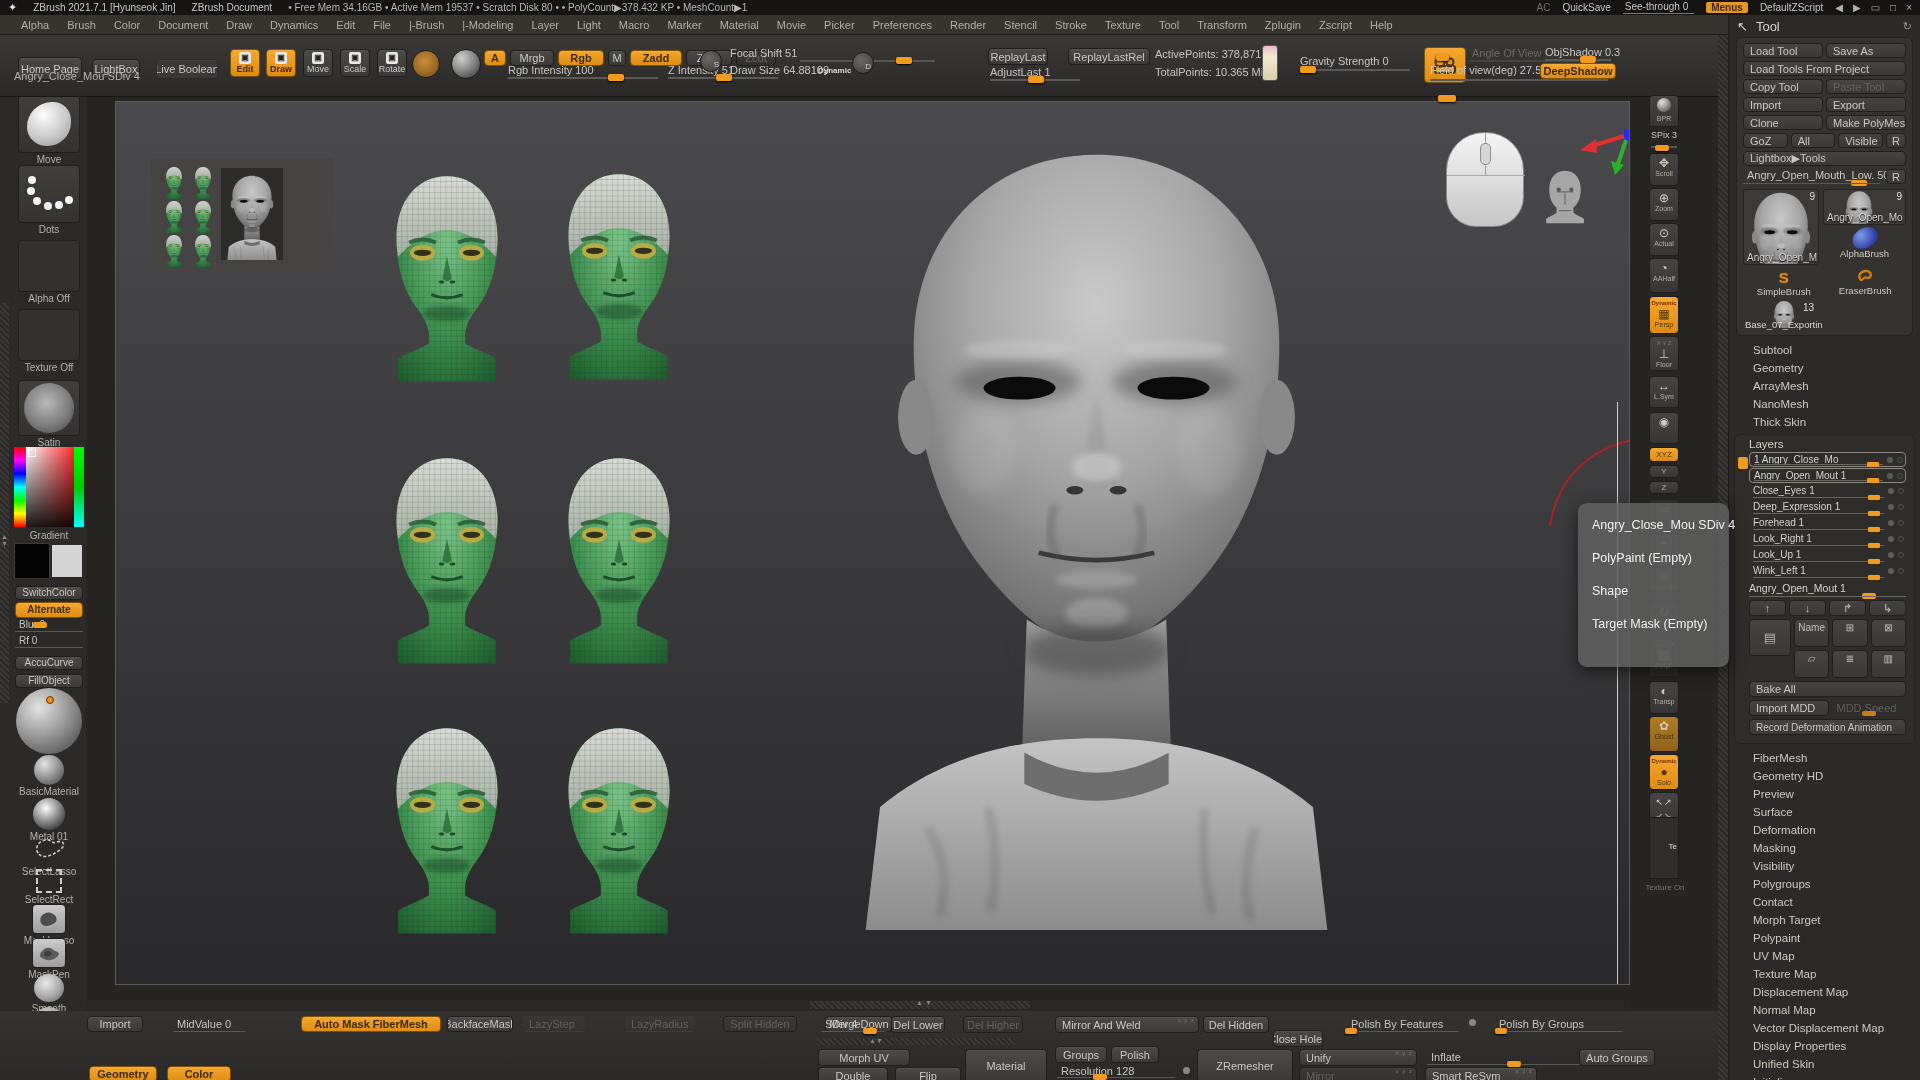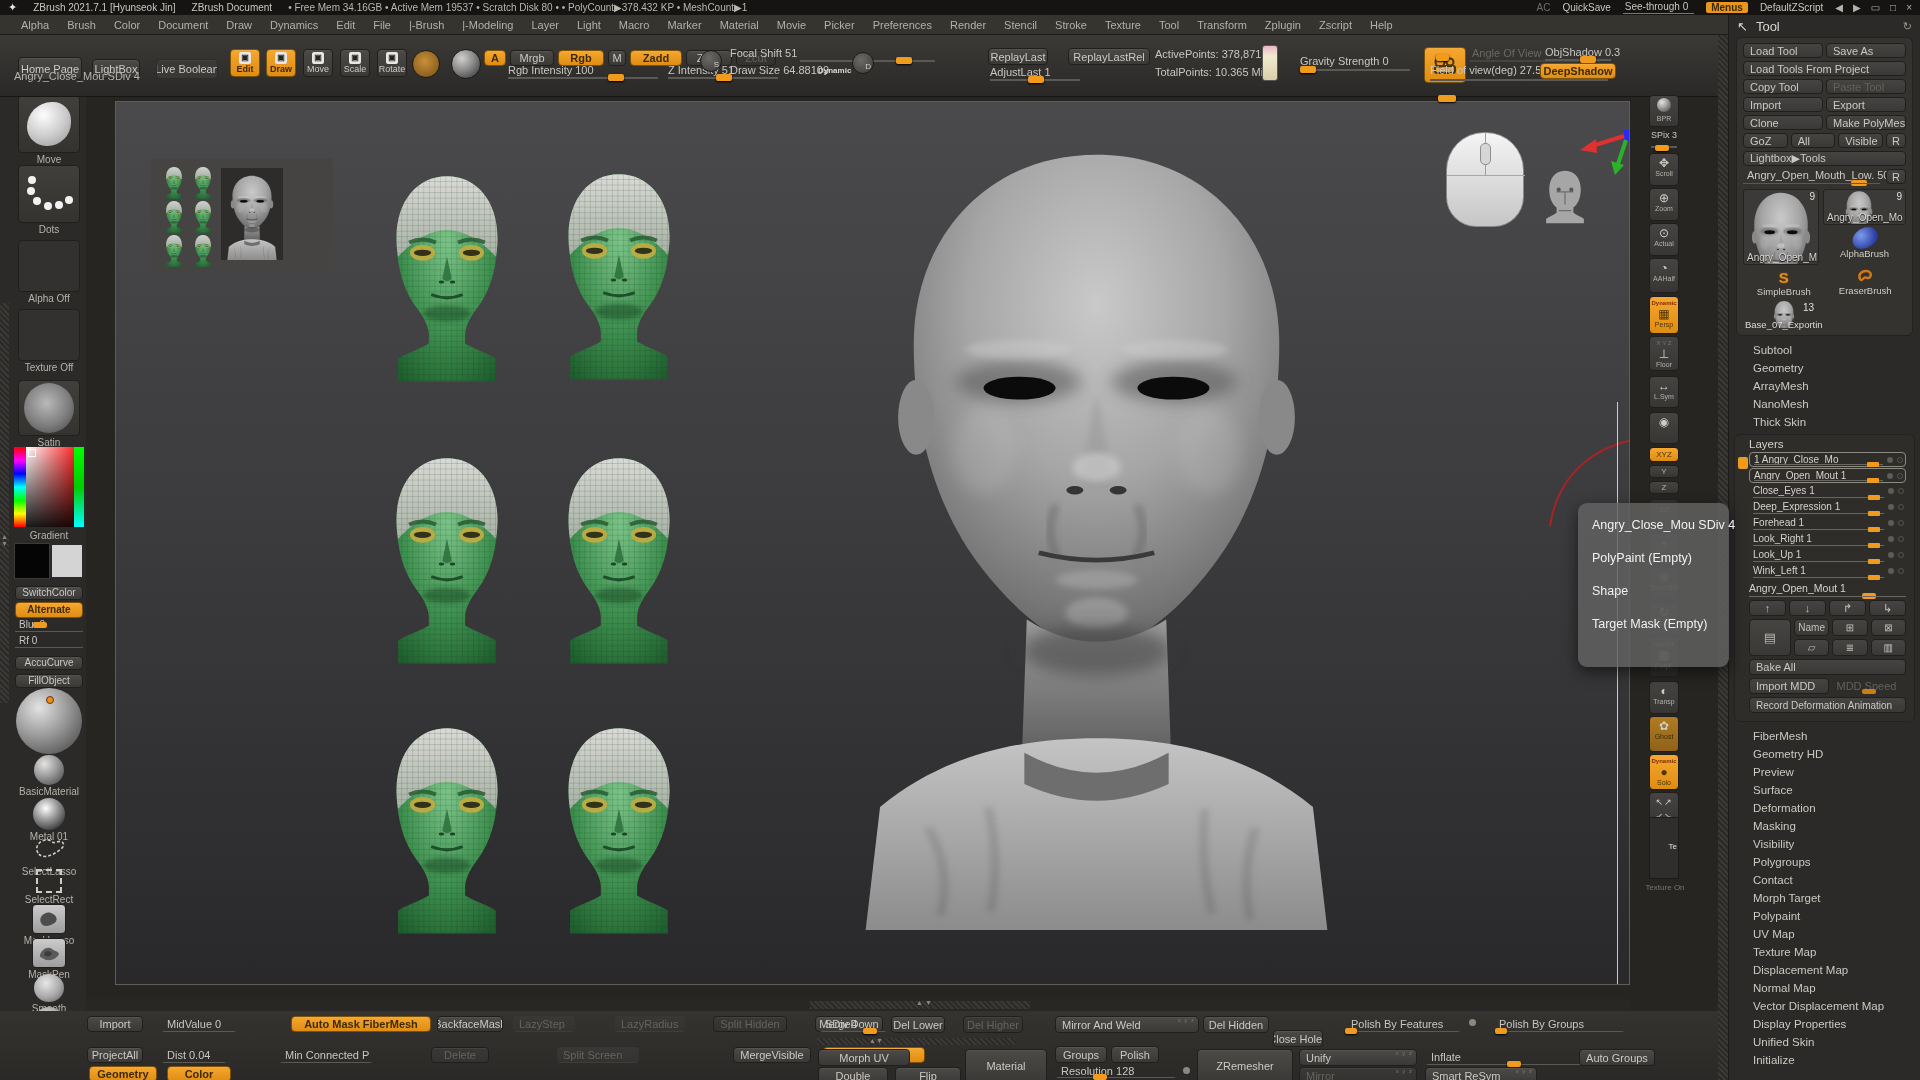--- a/index.html
+++ b/index.html
@@ -112,40 +112,40 @@
   .ldot.eye{right:2px;background:none;border:1px solid #55534d}
   .lcur{position:relative;height:15px;font-size:10.5px;color:#d6d3cc;margin:3px 0 3px}
   .lcur::after{content:"";position:absolute;left:0;right:0;bottom:0;height:1px;background:#6a6760}
   .lcur b{position:absolute;right:30px;bottom:-2px;width:14px;height:6px;background:#f09a1e;border-radius:2px}
   .abtns{display:flex;gap:3px;margin-bottom:3px}
   .abtn{flex:1;height:16px;background:linear-gradient(#454442,#3a3937);border:1px solid #201f1d;border-radius:4px;text-align:center;line-height:15px;color:#c3c0b9;font-size:11px}
   .lgrid{display:flex;gap:3px;margin-bottom:3px}
   .gbig{width:42px;height:37px;background:linear-gradient(#454442,#3a3937);border:1px solid #201f1d;border-radius:4px;text-align:center;line-height:36px;font-size:13px;color:#b9b6af}
   .gcol{flex:1;display:flex;flex-direction:column;gap:3px}
   .grow2{display:flex;gap:3px}
-  .gsm{flex:1;height:17px;background:linear-gradient(#454442,#3a3937);border:1px solid #201f1d;border-radius:4px;text-align:center;line-height:16px;font-size:10px;color:#c3c0b9}
+  .gsm{flex:1;height:28px;background:linear-gradient(#454442,#3a3937);border:1px solid #201f1d;border-radius:4px;text-align:center;line-height:16px;font-size:10px;color:#c3c0b9}
   .lwide{height:16px;margin-bottom:3px;background:linear-gradient(#454442,#3a3937);border:1px solid #201f1d;border-radius:4px;padding:0 6px;line-height:15px;font-size:11px;color:#ccc9c3}
   .lmddrow{display:flex;gap:4px;margin-bottom:3px}
   .lmdd{flex:1}
   .lmdd.dim{position:relative;color:#63615b;background:none;border:none;line-height:16px;font-size:11px;padding:0 4px}
   .lmdd.dim b{position:absolute;left:40%;bottom:0;width:14px;height:5px;background:#c87f15;border-radius:2px}
   .record{font-size:10px}
 
   
   #bottomdiv{position:absolute;left:86px;top:999px;width:1544px;height:12px;background:#282725;z-index:4}
   #bottomdiv .grip{position:absolute;left:724px;top:2px;width:220px;height:8px}
   #bottomdiv .tri{position:absolute;left:830px;top:0;font-size:7px;color:#8a8780;letter-spacing:2px}
   #bottomshelf{position:absolute;left:0px;top:1011px;width:1728px;height:69px;background:linear-gradient(#343330,#2a2927);z-index:4}
   .bsrow{position:absolute;display:flex;align-items:center}
   .bb{flex:0 0 auto;height:16px}
   #bsr1{left:87px;top:5px}
   #bsr2{left:87px;top:36px}
   #bsr3{left:89px;top:55px}
   #bsr1>:nth-child(1){width:56px}
-  #bsr1>:nth-child(2){width:76px;margin-left:18px}
+  #bsr1>:nth-child(2){width:76px;margin-left:28px}
   #bsr1>:nth-child(3){width:140px;margin-left:54px}
   #bsr1>:nth-child(4){width:66px;margin-left:6px}
   #bsr1>:nth-child(5){width:62px;margin-left:10px}
   #bsr1>:nth-child(6){width:70px;margin-left:40px}
   #bsr1>:nth-child(7){width:74px;margin-left:28px}
   #bsr1>:nth-child(8){width:68px;margin-left:28px}
   #bsr1>:nth-child(9){width:28px;margin-left:16px}
   #bsr2>:nth-child(1){width:56px}
   #bsr2>:nth-child(2){width:66px;margin-left:18px}
   #bsr2>:nth-child(3){width:94px;margin-left:52px}
@@ -871,29 +871,20 @@
       <div class="btn bb">Import</div>
       <div class="btn bb sl">MidValue 0</div>
       <div class="btn bb orange">Auto Mask FiberMesh</div>
       <div class="btn bb">BackfaceMask</div>
       <div class="btn bb sl dim">LazyStep</div>
       <div class="btn bb sl dim">LazyRadius</div>
       <div class="btn bb dim">Split Hidden</div>
       <div class="btn bb">MergeDown</div>
       <div class="btn bb">Uv</div>
     </div>
-  <div class="bsrow" id="bsr2">
-      <div class="btn bb">ProjectAll</div>
-      <div class="btn bb sl">Dist 0.04</div>
-      <div class="btn bb sl">Min Connected P</div>
-      <div class="btn bb dim">Delete</div>
-      <div class="btn bb sl dim">Split Screen</div>
-      <div class="btn bb">MergeVisible</div>
-      <div class="btn bb orange">Colorize</div>
-    </div>
   <div class="bsrow" id="bsr3">
       <div class="btn bb orange">Geometry</div>
       <div class="btn bb orange">Color</div>
     </div>
 
   <div id="bsright">
     <div class="sl btn" style="left:2px;top:5px;width:68px;height:16px">
         <span>SDiv 4</span>
       </div>
     <div class="knob" style="left:46px;top:17px;width:14px;height:6px"></div>

